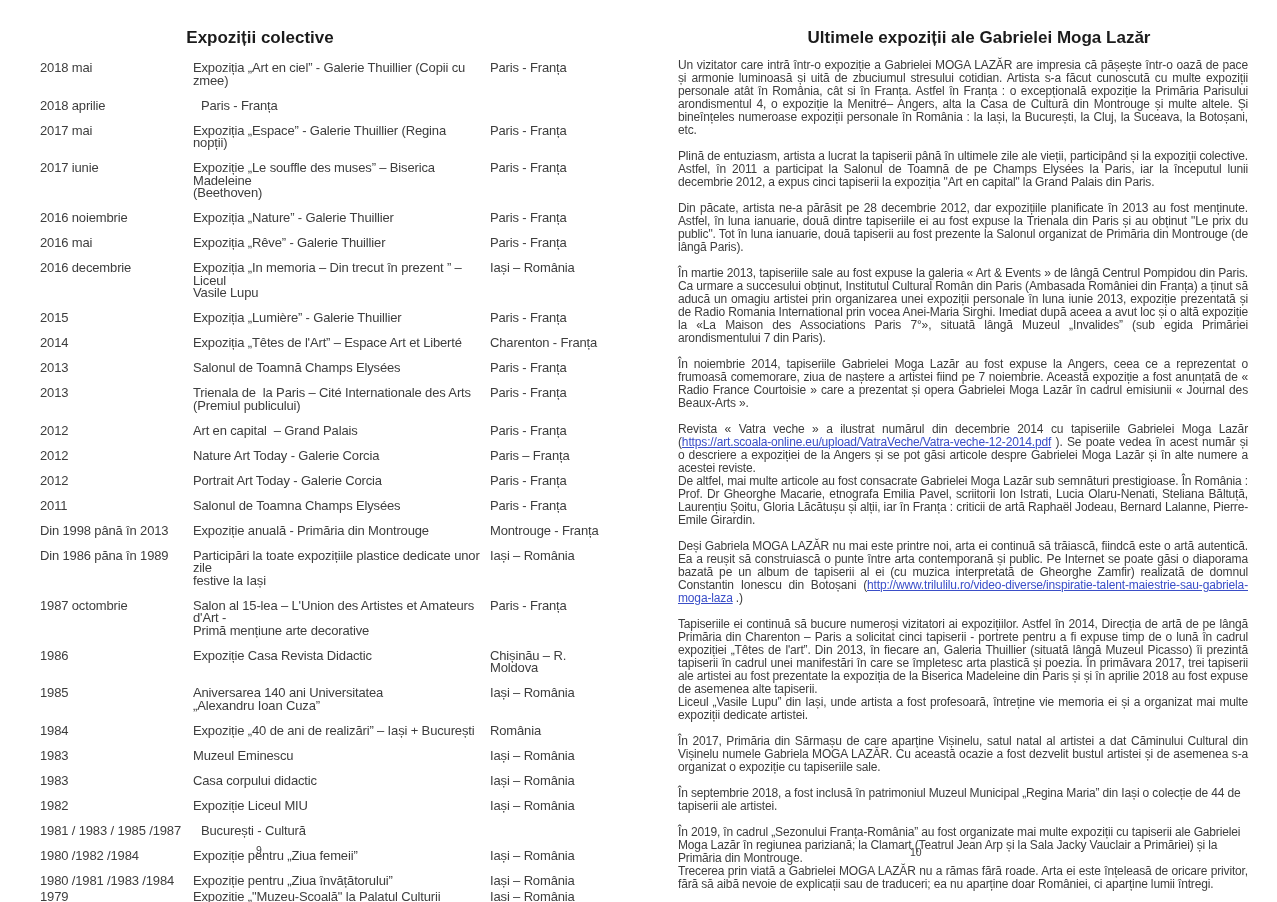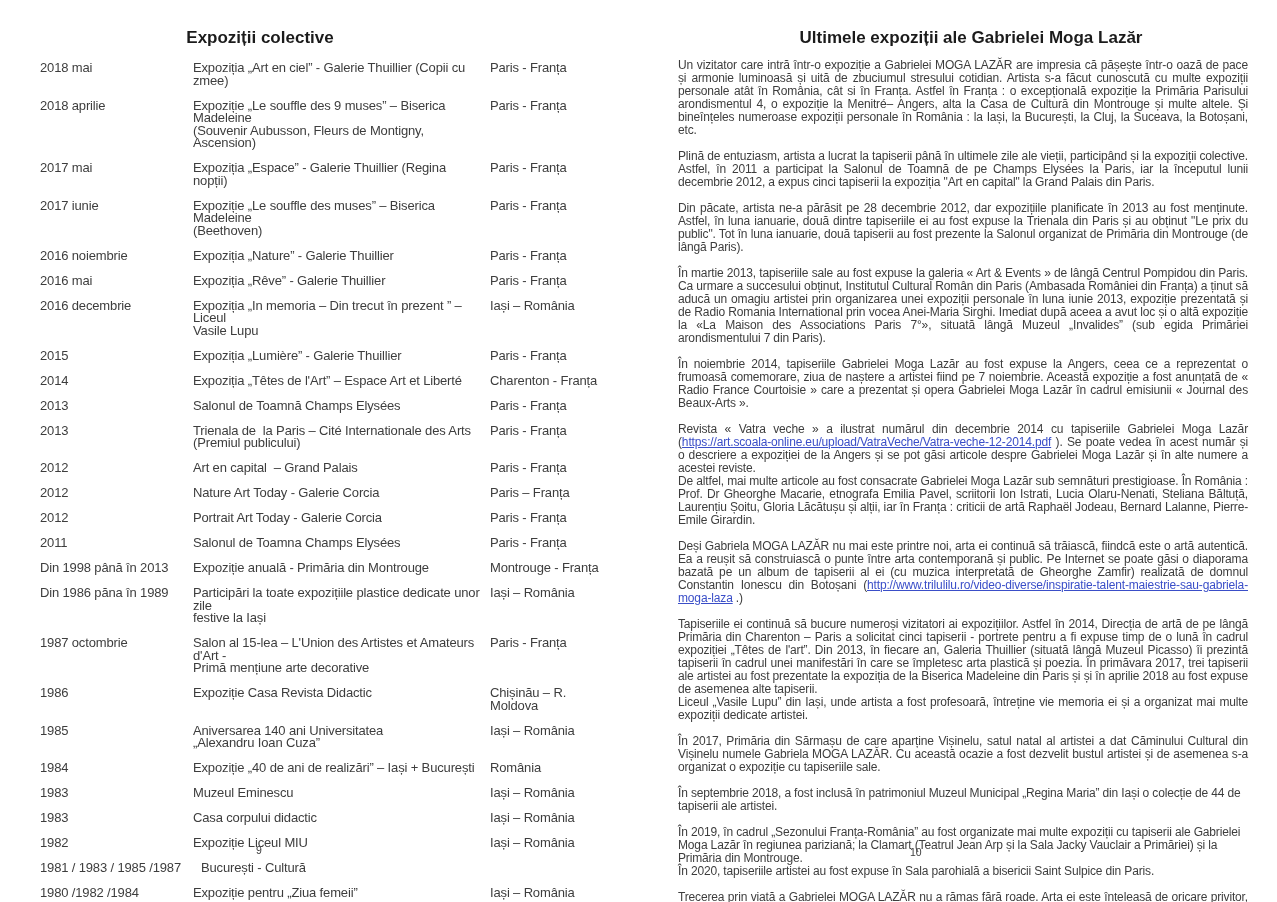--- a/index.html
+++ b/index.html
@@ -14,21 +14,21 @@
   .page { position:absolute; top:0; height:700px; }
   .page-left  { left:0;   width:660px; }
   .page-right { left:678px; width:570px; }
 
   .title {
     position:absolute; top:28px; margin:0;
     font-size:17px; font-weight:bold; color:#1b1b1b;
     text-align:center; letter-spacing:0;
   }
   .title-left  { left:40px; width:440px; }
-  .title-right { left:8px; width:570px; }
+  .title-right { left:16px; width:570px; }
 
   
   #exh-table { position:absolute; left:40px; top:62px; width:575px; }
   .row {
     display:grid;
     grid-template-columns:153px 289px 1fr;
     margin-bottom:12.5px;
     font-size:13px; line-height:12.5px; letter-spacing:-0.15px;
   }
   .row.tight { margin-bottom:4px; }
@@ -57,22 +57,20 @@
 <section class="page page-left">
   <h1 class="title title-left">Expoziții colective</h1>
   <div id="exh-table">
       <div class="row">
         <div class="cell cell-date">2018 mai</div>
         <div class="cell cell-desc">Expoziția „Art en ciel” - Galerie Thuillier (Copii cu zmee)</div>
         <div class="cell cell-loc">Paris - Franța</div>
       </div>
       <div class="row">
         <div class="cell cell-date">2018 aprilie</div>
-        <div class="cell cell-desc">Expoziție „Le souffle des 9 muses” – Biserica  Madeleine
-(Souvenir Aubusson, Fleurs de Montigny, Ascension)</div>
         <div class="cell cell-loc">Paris - Franța</div>
       </div>
       <div class="row">
         <div class="cell cell-date">2017 mai</div>
         <div class="cell cell-desc">Expoziția „Espace” - Galerie Thuillier (Regina nopții)</div>
         <div class="cell cell-loc">Paris - Franța</div>
       </div>
       <div class="row">
         <div class="cell cell-date">2017 iunie</div>
         <div class="cell cell-desc">Expoziție „Le souffle des muses” – Biserica  Madeleine
@@ -216,17 +214,16 @@
       <p class="para"><span>În martie 2013,  tapiseriile sale au fost expuse la galeria « Art &amp; Events » de lângă Centrul Pompidou din  Paris. Ca urmare a succesului obținut, Institutul Cultural Român din Paris (Ambasada României din Franța) a ținut să aducă un omagiu artistei prin organizarea unei expoziții personale în luna iunie 2013, expoziție prezentată și de Radio Romania International prin vocea Anei-Maria Sirghi. Imediat după aceea a avut loc și o altă expoziție la «La Maison des Associations Paris 7°», situată lângă Muzeul „Invalides” (sub egida Primăriei arondismentului 7 din Paris).</span></p>
       <p class="para"><span>În noiembrie 2014, tapiseriile Gabrielei Moga Lazăr au fost expuse la  Angers, ceea ce a reprezentat o frumoasă comemorare, ziua de naștere a artistei fiind pe 7 noiembrie.    Această expoziție a fost anunțată de « Radio France Courtoisie » care a prezentat și opera Gabrielei  Moga Lazăr în cadrul  emisiunii « Journal des Beaux-Arts ».</span></p>
       <p class="para tight"><span>Revista  « Vatra  veche »  a  ilustrat  numărul  din  decembrie  2014  cu  tapiseriile Gabrielei  Moga  Lazăr (</span><a class="doc-link" href="#">https://art.scoala-online.eu/upload/VatraVeche/Vatra-veche-12-2014.pdf</a><span> ). Se poate vedea în acest număr și o descriere a expoziției de la Angers și se pot găsi articole despre Gabrielei Moga Lazăr și în alte numere a acestei reviste.</span></p>
       <p class="para"><span>De altfel, mai multe articole au fost consacrate Gabrielei Moga Lazăr sub semnături prestigioase. În România : Prof. Dr Gheorghe Macarie, etnografa Emilia Pavel, scriitorii Ion Istrati, Lucia Olaru-Nenati, Steliana Băltuță, Laurențiu Șoitu, Gloria Lăcătușu  și alții, iar în Franța : criticii de artă  Raphaël Jodeau, Bernard Lalanne, Pierre-Emile Girardin.</span></p>
       <p class="para"><span>Deși Gabriela MOGA LAZĂR nu mai este printre noi, arta ei continuă să trăiască, fiindcă este o artă autentică. Ea a reușit să construiască o punte între arta contemporană și public.  Pe Internet se poate găsi o diaporama bazată pe un album de tapiserii al ei (cu muzica interpretată de Gheorghe Zamfir) realizată de domnul Constantin Ionescu din Botoșani  (</span><a class="doc-link" href="#">http://www.trilulilu.ro/video-diverse/inspiratie-talent-maiestrie-sau-gabriela-moga-laza</a><span> .)</span></p>
       <p class="para tight"><span>Tapiseriile ei continuă să bucure numeroși vizitatori ai expozițiilor. Astfel în 2014, Direcția de artă de pe lângă Primăria din Charenton – Paris a  solicitat cinci tapiserii - portrete  pentru a fi expuse timp de o lună în cadrul expoziției „Têtes de l'art”.  Din 2013, în fiecare an, Galeria Thuillier (situată lângă Muzeul Picasso) îi prezintă tapiserii în  cadrul unei manifestări în care se împletesc arta plastică și poezia.  În primăvara 2017, trei tapiserii ale artistei au fost prezentate la expoziția de la Biserica Madeleine din Paris și  și în aprilie 2018 au fost expuse de asemenea alte tapiserii.</span></p>
       <p class="para"><span>Liceul „Vasile Lupu” din Iași, unde artista a fost profesoară,  întreține vie memoria ei și a organizat mai multe expoziții dedicate artistei.</span></p>
       <p class="para"><span>În 2017, Primăria din Sărmașu de care aparține Vișinelu, satul natal al artistei a dat Căminului Cultural din Vișinelu numele Gabriela MOGA LAZĂR. Cu această ocazie a fost dezvelit  bustul artistei și de asemenea s-a organizat  o expoziție cu tapiseriile sale.</span></p>
       <p class="para left"><span>În septembrie 2018, a fost inclusă în patrimoniul Muzeul Municipal „Regina Maria” din Iași o colecție de 44 de tapiserii ale artistei.</span></p>
       <p class="para tight left"><span>În 2019, în cadrul „Sezonului Franța-România” au fost organizate mai multe expoziții cu tapiserii ale Gabrielei Moga Lazăr în regiunea pariziană; la Clamart (Teatrul Jean Arp și la Sala Jacky Vauclair a Primăriei) și la Primăria din Montrouge.</span></p>
-      <p class="para left"><span>În 2020, tapiseriile artistei au fost expuse în Sala parohială a bisericii Saint Sulpice din Paris.</span></p>
       <p class="para"><span>Trecerea prin viată a Gabrielei MOGA LAZĂR nu a rămas fără roade. Arta ei este înțeleasă de oricare privitor, fără să aibă nevoie de explicații sau de traduceri;  ea nu aparține doar României, ci aparține lumii întregi.</span></p>
     </div>
   <div class="pagenum pagenum-right">10</div>
 </section>
 
 </body></html>

